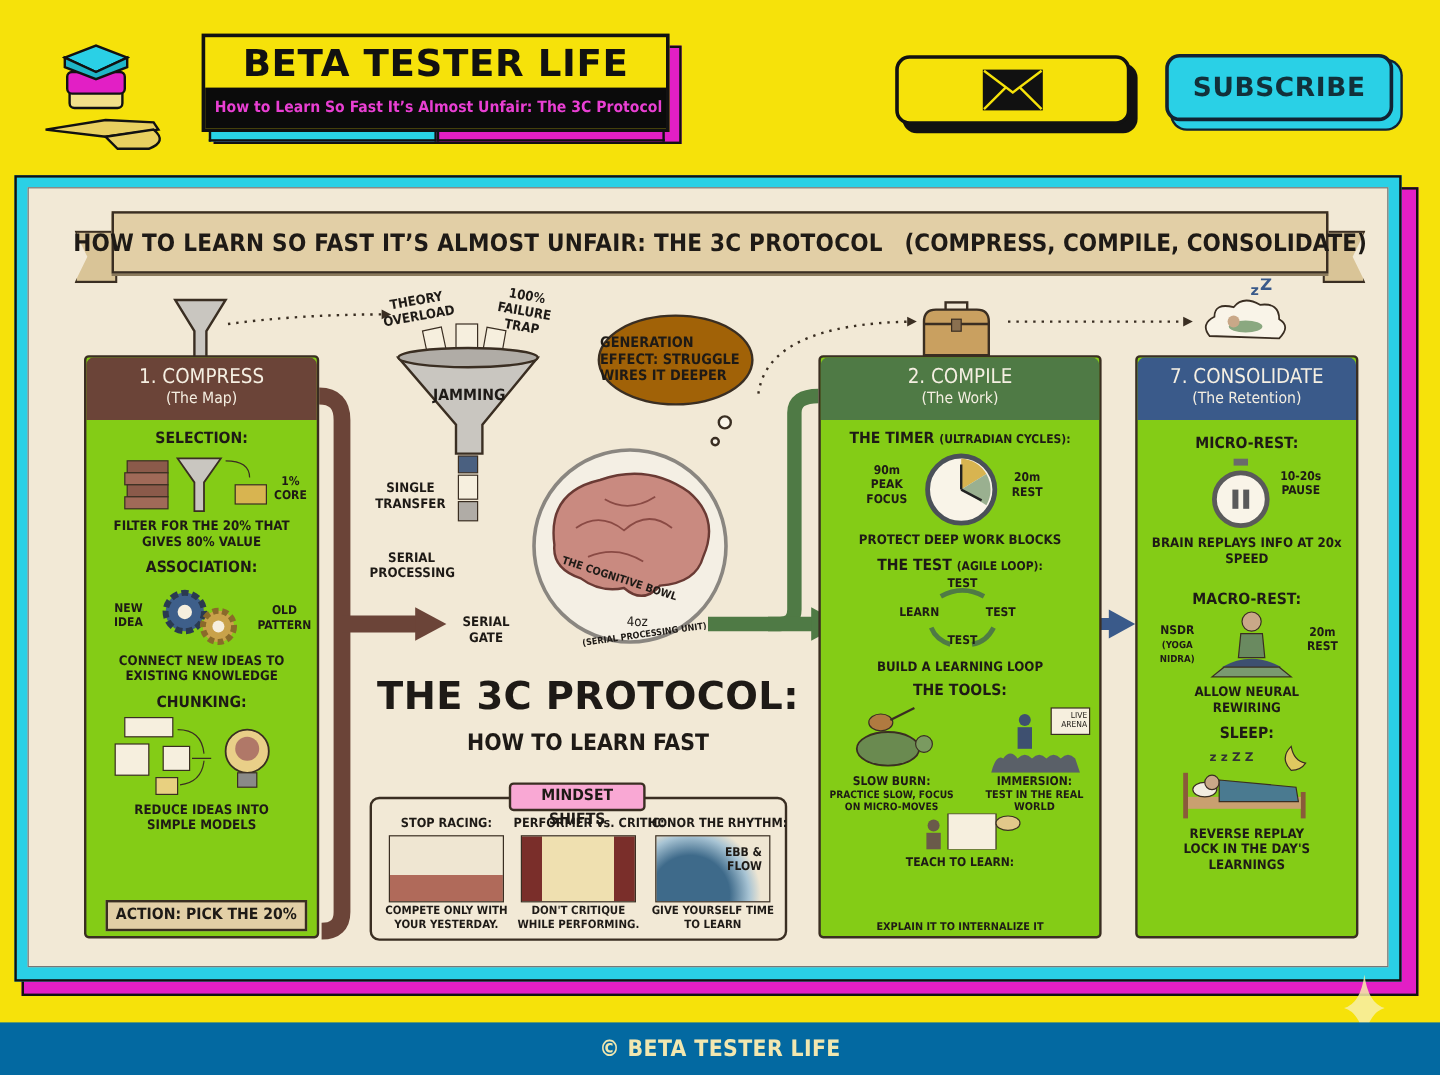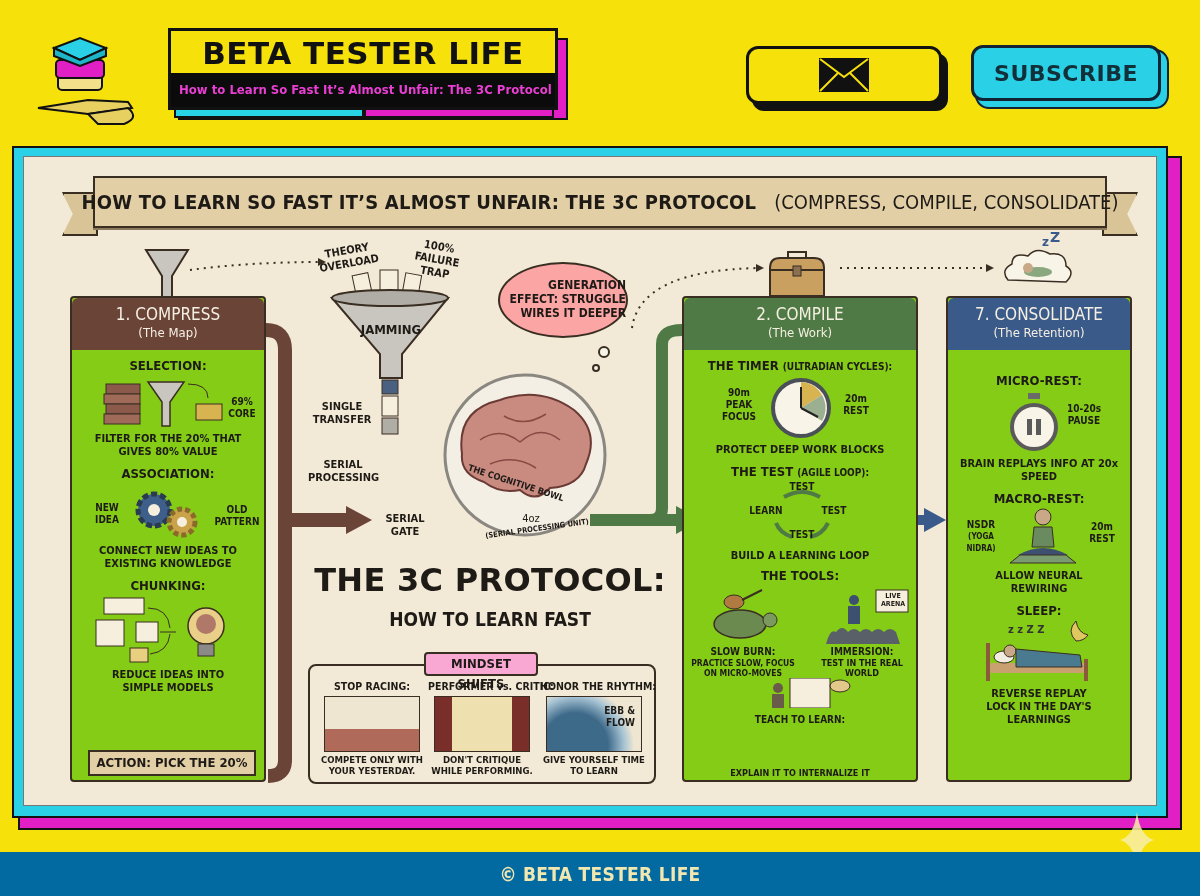--- a/index.html
+++ b/index.html
@@ -17,21 +17,21 @@
   .brand .bar2{position:absolute;left:196px;top:82px;width:190px;height:8px;background:#e21fc5;border:2px solid #111;border-top:none}
   .mail-btn{left:746px;top:46px;width:196px;height:58px;background:#f6e20a;border:3px solid #111;border-radius:12px;box-shadow:6px 7px 0 #111;display:flex;align-items:center;justify-content:center;cursor:pointer}
   .sub-btn{left:971px;top:45px;width:190px;height:56px;background:#2ad0e6;border:3px solid #123;border-radius:12px;box-shadow:6px 6px 0 #2ad0e6,6px 6px 0 2px #123;display:flex;align-items:center;justify-content:center;font-family:"DejaVu Sans",sans-serif;font-weight:bold;font-size:22px;color:#12303a;cursor:pointer;letter-spacing:0.5px}
   
   .frame-mag{left:18px;top:156px;width:1164px;height:674px;background:#e21fc5;border:2px solid #111}
   .frame-cyan{left:12px;top:146px;width:1156px;height:672px;background:#2ad0e6;border:2px solid #111}
   .paper{left:23px;top:156px;width:1134px;height:650px;background:#f2e9d6;border:1px solid #777}
   
   .banner{left:93px;top:176px;width:1014px;height:52px;background:#e2cfa6;border:2px solid #3a2e22;box-shadow:0 2px 0 #8b7a5c;display:flex;align-items:center;justify-content:center;font-size:20px;white-space:nowrap}
   .banner b{font-weight:bold;letter-spacing:0.2px}
-  .banner span{font-weight:normal;margin-left:18px}
+  .banner span{font-weight:bold;margin-left:18px}
   .ribbon-l{left:62px;top:192px;width:36px;height:44px;background:#d9c497;border:2px solid #3a2e22;clip-path:polygon(0 0,100% 0,100% 100%,0 100%,30% 50%)}
   .ribbon-r{left:1102px;top:192px;width:36px;height:44px;background:#d9c497;border:2px solid #3a2e22;clip-path:polygon(0 0,100% 0,70% 50%,100% 100%,0 100%)}
   
   .panel{border:2px solid #3a2e22;border-radius:4px;background:#84cc16}
   .panel-head{color:#f5efe2;text-align:center;border-radius:6px 6px 0 0;padding-top:6px;height:52px}
   .panel-head .t{font-size:17px;line-height:20px}
   .panel-head .s{font-size:13px;line-height:18px}
   .sec{text-align:center;font-weight:bold;font-size:13px;line-height:16px}
   .cap{text-align:center;font-size:11px;line-height:13px;font-weight:bold}
   .small{font-size:10px;line-height:12px;font-weight:bold;text-align:center}
@@ -43,21 +43,21 @@
   .h-blue{background:#3a5a8a}
   .center-title{left:300px;top:560px;width:380px;text-align:center}
   .center-title .big{font-family:"DejaVu Sans",sans-serif;font-weight:bold;font-size:32px;letter-spacing:0.3px;line-height:40px}
   .center-title .med{font-weight:bold;font-size:19px;line-height:26px;margin-top:6px}
   .mindset{left:308px;top:664px;width:348px;height:120px;border:2px solid #3a2e22;border-radius:8px}
   .mindset-tag{left:424px;top:652px;width:114px;height:24px;background:#f9a8d4;border:2px solid #3a2e22;border-radius:4px;text-align:center;font-size:13px;font-weight:bold;line-height:20px}
   .ms-col{position:absolute;top:680px;width:108px;text-align:center}
   .ms-col .h{font-size:10.5px;font-weight:bold;white-space:nowrap}
   .ms-col .img{width:96px;height:56px;margin:4px auto 2px;border:1.5px solid #3a2e22}
   .ms-col .c{font-size:9.5px;font-weight:bold;line-height:11px}
-  .thought{left:498px;top:262px;width:130px;height:76px;background:#fca5a5;border:2px solid #3a2e22;border-radius:50%;text-align:right;font-size:12px;font-weight:bold;line-height:14px;padding-top:14px}
+  .thought{left:498px;top:262px;width:130px;height:76px;background:#a16207;border:2px solid #3a2e22;border-radius:50%;text-align:left;font-size:12px;font-weight:bold;line-height:14px;padding-top:14px}
   .dot{border:2px solid #3a2e22;border-radius:50%;background:#f9f4e8}
   .footer{left:0;top:852px;width:1200px;height:44px;background:#0369a1;color:#f1e7b0;text-align:center;font-weight:bold;font-size:19px;line-height:44px;letter-spacing:0.3px}
   .lbl{font-size:11px;font-weight:bold;text-align:center;line-height:13px}
 </style>
 </head>
 <body>
 
 <div class="abs logo">
   <svg width="120" height="100" viewBox="0 0 120 100">
     <path d="M10 80 L60 72 L100 74 L104 80 L60 86 Z" fill="#e8d060" stroke="#111" stroke-width="2"></path>
@@ -134,21 +134,21 @@
   <div style="position:relative;height:58px">
     <svg width="196" height="58" viewBox="0 0 196 58">
       <rect x="34" y="10" width="34" height="10" fill="#8b5a4a" stroke="#3a2e22"></rect>
       <rect x="32" y="20" width="36" height="10" fill="#a06a58" stroke="#3a2e22"></rect>
       <rect x="34" y="30" width="34" height="10" fill="#8b5a4a" stroke="#3a2e22"></rect>
       <rect x="32" y="40" width="36" height="10" fill="#a06a58" stroke="#3a2e22"></rect>
       <path d="M76 8 L112 8 L98 28 L98 52 L90 52 L90 28 Z" fill="#c9c6c0" stroke="#3a2e22" stroke-width="1.5"></path>
       <path d="M116 10 Q136 10 136 24" stroke="#3a2e22" fill="none"></path>
       <rect x="124" y="30" width="26" height="16" fill="#d8b450" stroke="#3a2e22"></rect>
     </svg>
-    <div class="small abs" style="left:152px;top:22px;width:36px">69% CORE</div>
+    <div class="small abs" style="left:152px;top:22px;width:36px">1% CORE</div>
   </div>
   <div class="cap" style="padding:0 12px">FILTER FOR THE 20% THAT GIVES 80% VALUE</div>
   <div class="sec" style="margin-top:8px">ASSOCIATION:</div>
   <div style="position:relative;height:62px">
     <div class="small abs" style="left:20px;top:20px;width:30px">NEW IDEA</div>
     <svg class="abs" style="left:56px;top:6px" width="84" height="54" viewBox="0 0 84 54">
       <circle cx="26" cy="22" r="16" fill="#3e5f8a" stroke="#2a3a50" stroke-width="5" stroke-dasharray="6 3"></circle>
       <circle cx="26" cy="22" r="6" fill="#f6efde"></circle>
       <circle cx="54" cy="34" r="13" fill="#c9a24a" stroke="#8a6a2a" stroke-width="5" stroke-dasharray="5 3"></circle>
       <circle cx="54" cy="34" r="5" fill="#f6efde"></circle>
@@ -279,21 +279,21 @@
       <line x1="38" y1="12" x2="58" y2="2" stroke="#3a2e22" stroke-width="2"></line>
     </svg>
     <div class="small abs" style="left:6px;top:62px;width:106px">SLOW BURN:</div>
     <div class="abs" style="left:6px;top:74px;width:106px;font-size:8.5px;font-weight:bold;text-align:center;line-height:10px">PRACTICE SLOW, FOCUS ON MICRO-MOVES</div>
     <svg class="abs" style="left:140px;top:4px" width="86" height="56" viewBox="0 0 86 56">
       <rect x="52" y="2" width="32" height="22" fill="#f6efde" stroke="#3a2e22"></rect>
       <circle cx="30" cy="12" r="5" fill="#3e5070"></circle>
       <rect x="24" y="18" width="12" height="18" fill="#3e5070"></rect>
       <path d="M2 56 Q6 40 12 44 Q18 36 24 44 Q30 38 36 44 Q42 38 48 44 Q54 38 60 44 Q66 38 72 44 L76 56 Z" fill="#5a6068"></path>
     </svg>
-    <div class="abs" style="left:196px;top:8px;width:26px;font-size:7px;font-weight:bold;text-align:center;line-height:8px">LIVE ARENA</div>
+    <div class="abs" style="left:196px;top:8px;width:26px;font-size:7px;font-weight:normal;text-align:right;line-height:8px">LIVE ARENA</div>
     <div class="small abs" style="left:128px;top:62px;width:100px">IMMERSION:</div>
     <div class="abs" style="left:128px;top:74px;width:100px;font-size:9px;font-weight:bold;text-align:center;line-height:10px">TEST IN THE REAL WORLD</div>
     <svg class="abs" style="left:84px;top:94px" width="84" height="30" viewBox="0 0 84 30">
       <rect x="22" y="0" width="40" height="30" fill="#f6efde" stroke="#3a2e22"></rect>
       <circle cx="10" cy="10" r="5" fill="#6a5a4a"></circle>
       <rect x="4" y="16" width="12" height="14" fill="#6a5a4a"></rect>
       <ellipse cx="72" cy="8" rx="10" ry="6" fill="#e2c88a" stroke="#3a2e22"></ellipse>
     </svg>
   </div>
   <div class="small" style="margin-top:10px">TEACH TO LEARN:</div>
@@ -306,32 +306,32 @@
   <circle cx="30" cy="36" r="5" fill="#c9a888"></circle>
   <text x="44" y="14" font-size="12" font-weight="bold" fill="#3a5a8a" font-family="DejaVu Sans, sans-serif">z</text>
   <text x="52" y="10" font-size="14" font-weight="bold" fill="#3a5a8a" font-family="DejaVu Sans, sans-serif">Z</text>
 </svg>
 
 <div class="abs panel consolidate">
   <div class="panel-head h-blue">
     <div class="t">7. CONSOLIDATE</div>
     <div class="s">(The Retention)</div>
   </div>
-  <div class="sec" style="margin-top:23px">MICRO-REST:</div>
+  <div class="sec" style="margin-top:12px">MICRO-REST:</div>
   <div style="position:relative;height:64px">
     <svg class="abs" style="left:60px;top:4px" width="52" height="60" viewBox="0 0 52 60">
       <rect x="20" y="0" width="12" height="6" fill="#6a6a6a"></rect>
       <circle cx="26" cy="34" r="22" fill="#f9f4e8" stroke="#5a5a5a" stroke-width="4"></circle>
       <rect x="19" y="26" width="5" height="16" fill="#5a5a5a"></rect>
       <rect x="28" y="26" width="5" height="16" fill="#5a5a5a"></rect>
     </svg>
     <div class="small abs" style="left:116px;top:14px;width:40px">10-20s PAUSE</div>
   </div>
   <div class="cap" style="margin-top:4px">BRAIN REPLAYS INFO AT 20x SPEED</div>
-  <div class="sec" style="margin-top:8px">MACRO-REST:</div>
+  <div class="sec" style="margin-top:20px">MACRO-REST:</div>
   <div style="position:relative;height:62px">
     <div class="small abs" style="left:8px;top:12px;width:50px">
       <div>NSDR</div>
       <div style="font-size:8px">(YOGA NIDRA)</div>
     </div>
     <svg class="abs" style="left:60px;top:0" width="70" height="62" viewBox="0 0 70 62">
       <circle cx="35" cy="10" r="8" fill="#c9a888" stroke="#3a2e22"></circle>
       <path d="M26 20 L44 20 L46 40 L24 40 Z" fill="#6a8a60" stroke="#3a2e22"></path>
       <path d="M10 48 Q35 34 60 48 Z" fill="#3e5070"></path>
       <path d="M2 56 L68 56 L58 48 L12 48 Z" fill="#7a9a70" stroke="#3a2e22"></path>

